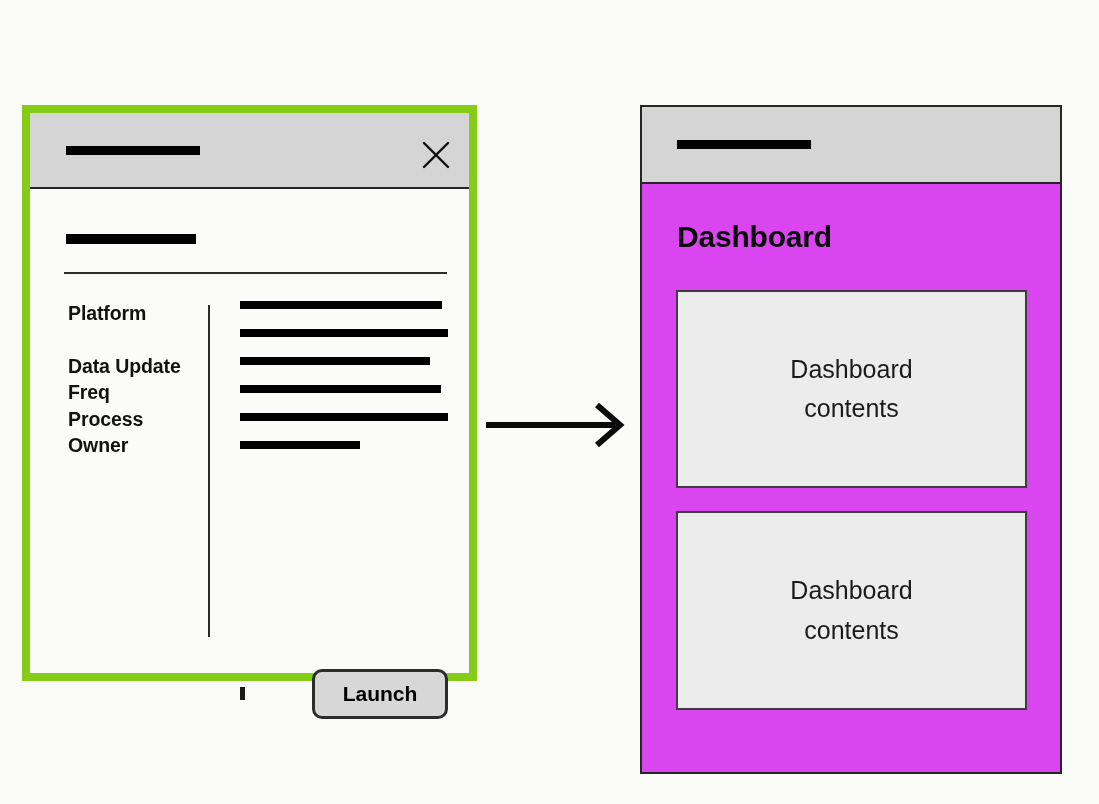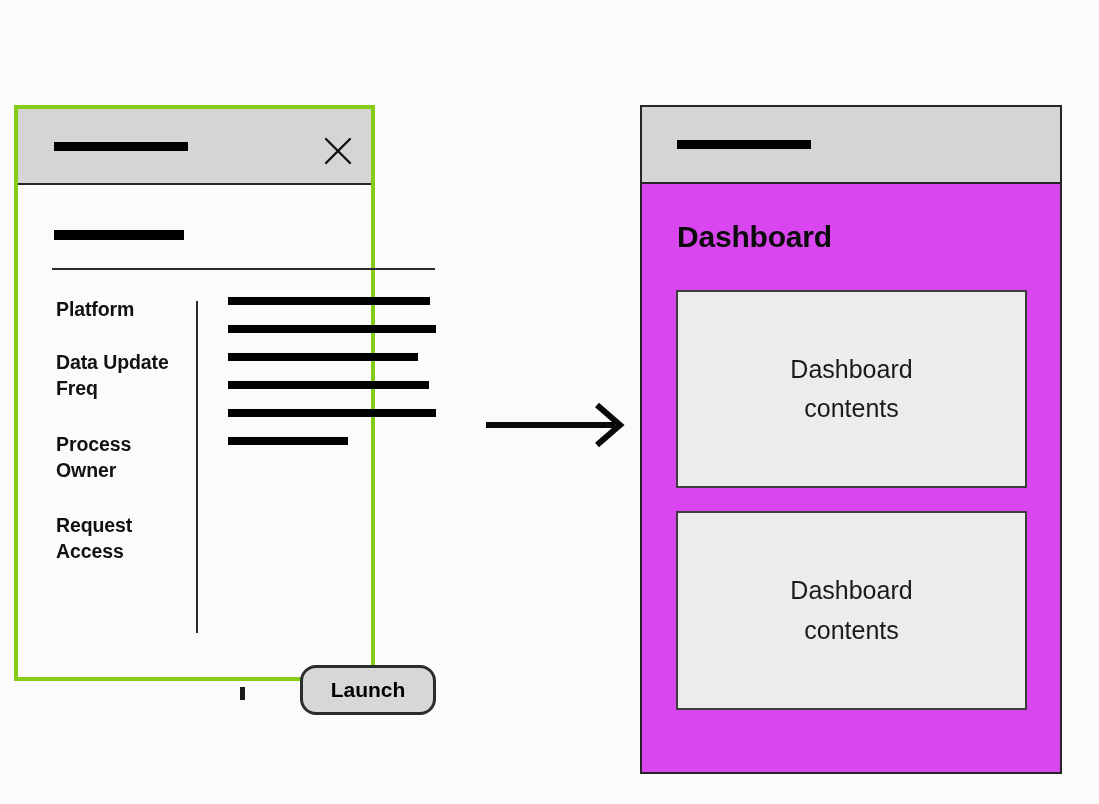--- a/index.html
+++ b/index.html
@@ -22,25 +22,25 @@
     position: absolute;
   }
   .rule {
     position: absolute;
     background: #2b2b2b;
   }
 
   
   #dialog-panel {
     position: absolute;
-    left: 14px;
+    left: 22px;
     top: 105px;
-    width: 361px;
+    width: 455px;
     height: 576px;
-    border: 4px solid #84cc16;
+    border: 8px solid #84cc16;
     background: #fbfbfa;
     box-sizing: border-box;
   }
   #dialog-titlebar {
     position: absolute;
     left: 0;
     top: 0;
     width: 100%;
     height: 76px;
     background: #d5d5d5;
@@ -121,21 +121,21 @@
     left: 0;
   }
 
   #launch-button {
     position: absolute;
     left: 282px;
     top: 478px;
     width: 136px;
     height: 50px;
     border: 3px solid #2c2c2c;
-    border-radius: 16px;
+    border-radius: 10px;
     background: #d7d7d7;
     color: #000;
     font-size: 21px;
     font-weight: bold;
     font-family: "Liberation Sans", sans-serif;
     display: flex;
     align-items: center;
     justify-content: center;
     box-sizing: border-box;
     cursor: pointer;
@@ -238,24 +238,22 @@
 
     <div class="redact" id="dialog-section-title-redaction"></div>
     <div class="rule" id="dialog-divider"></div>
 
     <div id="dialog-content">
 
       <div id="field-label-column">
         <div class="field-label" style="margin-top:0px">Platform</div>
         <div class="field-label" style="margin-top:26px; white-space:pre-line">Data Update
 Freq</div>
-        <div class="field-label" style="margin-top:29px; white-space:pre-line">Process
+        <div class="field-label" style="white-space:pre-line">Process
 Owner</div>
-        <div class="field-label" style="margin-top:28px; white-space:pre-line">Request
-Access</div>
       </div>
 
       <div class="rule" id="vertical-divider"></div>
 
       <div id="field-value-column">
         <div class="value-redaction" style="top:1px;  width:202px"></div>
         <div class="value-redaction" style="top:29px; width:208px"></div>
         <div class="value-redaction" style="top:57px; width:190px"></div>
         <div class="value-redaction" style="top:85px; width:201px"></div>
         <div class="value-redaction" style="top:113px;width:208px"></div>

